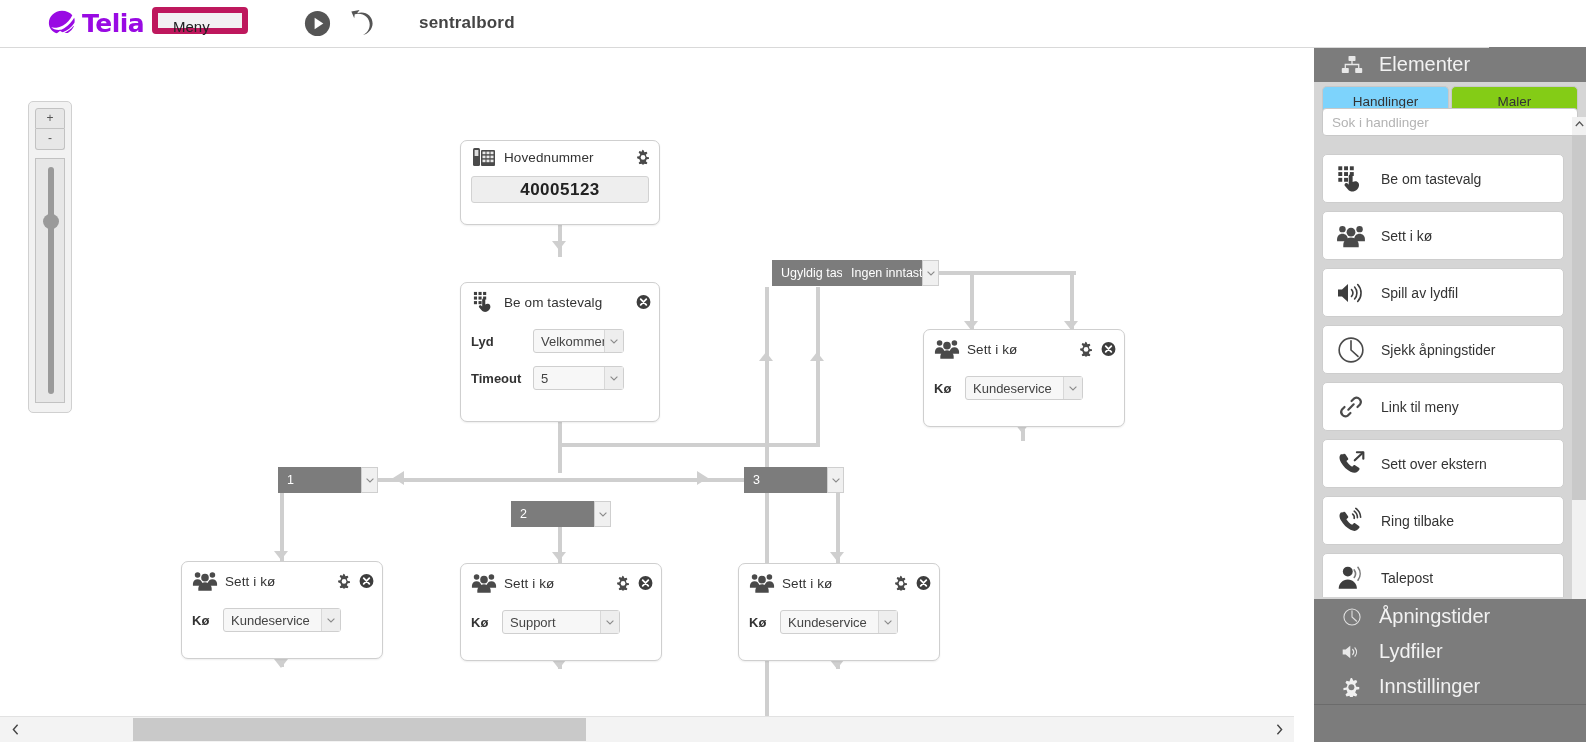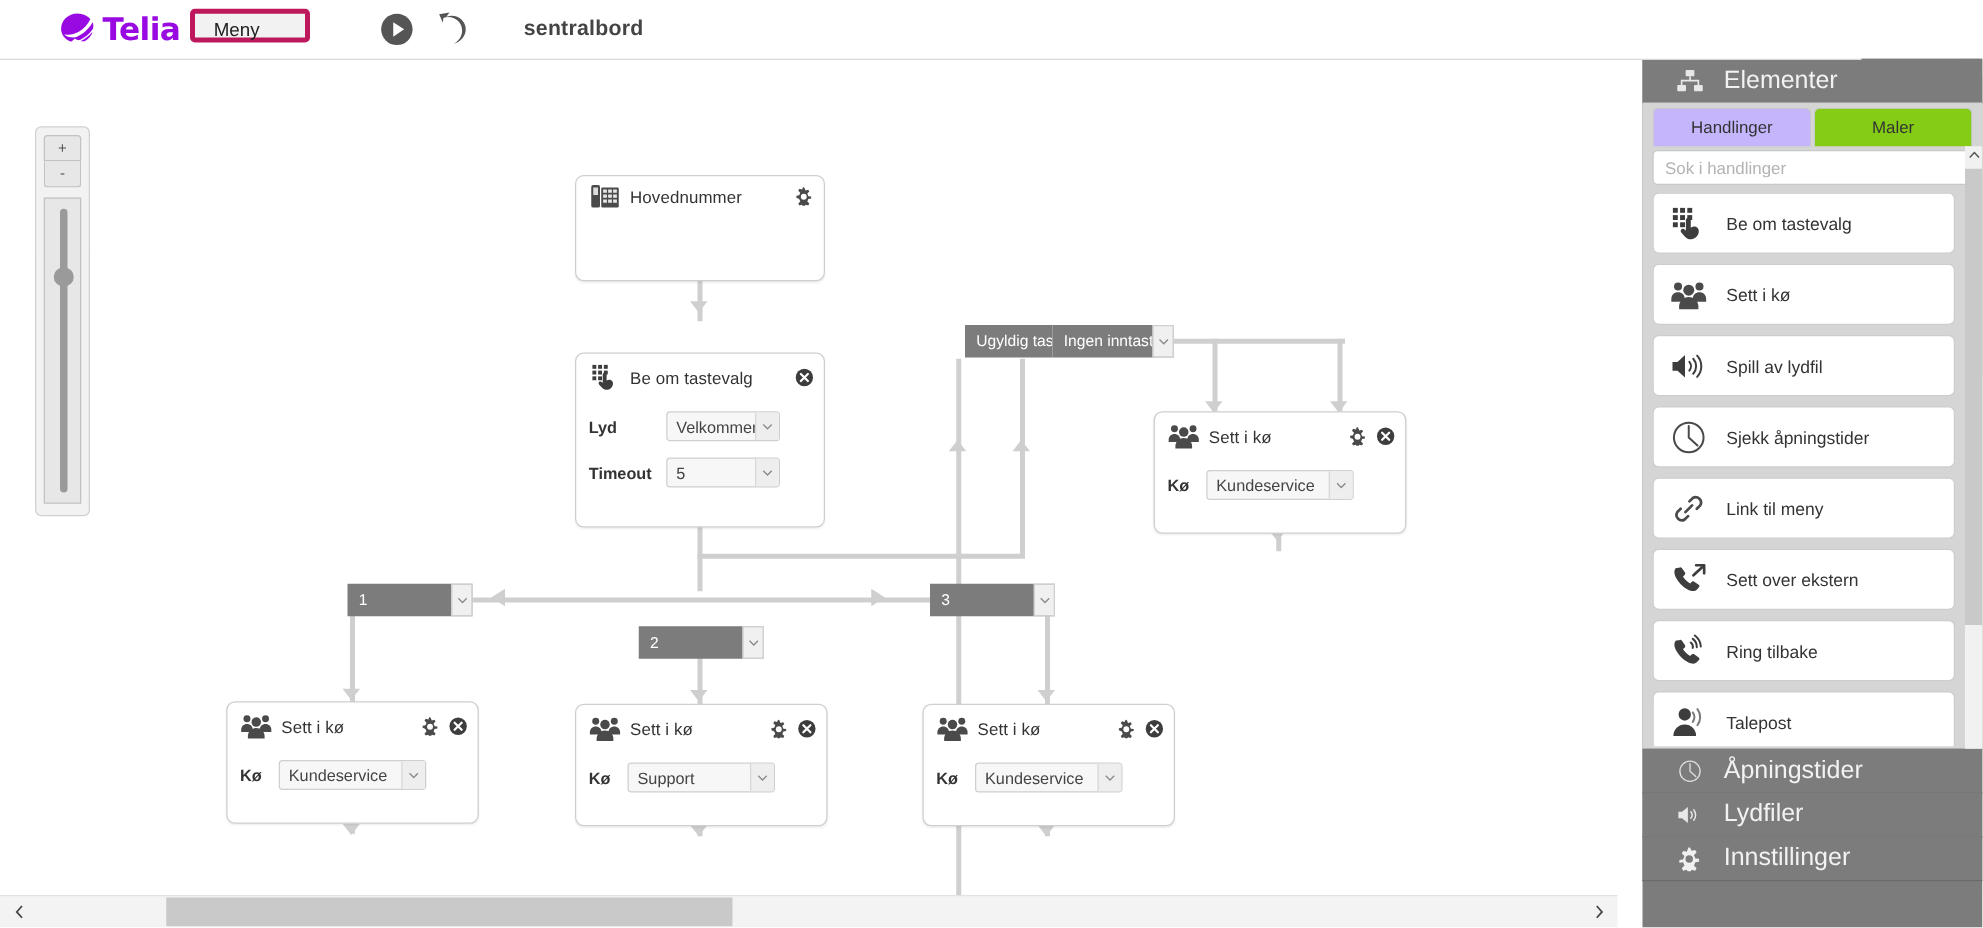--- a/index.html
+++ b/index.html
@@ -40,21 +40,21 @@
     font-weight: bold;
     color: #990AE3;
     letter-spacing: -0.5px;
     font-family: "DejaVu Sans", sans-serif;
   }
   #meny-btn {
     position: absolute;
     left: 152px; top: 7px;
     width: 96px; height: 27px;
     background: #f2f2f2;
-    border: 4px solid #be185d;
+    border: 6px solid #be185d;
     border-radius: 4px;
     font-size: 15px;
     color: #222;
     text-align: left;
     padding-left: 15px;
     line-height: 27px;
     box-sizing: border-box;
     cursor: pointer;
     font-family: "Liberation Sans", sans-serif;
   }
@@ -365,25 +365,25 @@
     border: 1px solid #c8c8c8;
     border-bottom: none;
     border-radius: 5px 5px 0 0;
     box-sizing: border-box;
     text-align: center;
     line-height: 29px;
     font-size: 13.5px;
     color: #333;
     cursor: pointer;
   }
-  .tab.active { background: #c4b5fd; }
+  .tab.active { background: #7dd3fc; }
 
   #search-wrap {
     position: absolute;
-    left: 8px; top: 38px;
+    left: 8px; top: 26px;
     width: 256px;
   }
   #search-input {
     width: 256px; height: 28px;
     background: #ffffff;
     border: 1px solid #c8c8c8;
     border-radius: 4px;
     box-sizing: border-box;
     padding-left: 9px;
     font-size: 13.5px;
@@ -536,20 +536,21 @@
           </g>
         </svg>
         <span class="node-title">Hovednummer</span>
         <span class="node-actions">
           <svg class="act-ico" viewBox="0 0 16 16">
             <path d="M8 0.8l1 2.2 2.3-.6.9 1.6-1.7 1.7.9 2.2 2.4.3v1.8l-2.4.3-.9 2.2 1.7 1.7-.9 1.6-2.3-.6-1 2.2H7l-1-2.2-2.3.6-.9-1.6 1.7-1.7-.9-2.2L1.2 9.3V7.5l2.4-.3.9-2.2-1.7-1.7.9-1.6 2.3.6 1-2.2z" fill="#4a4a4a"></path>
             <circle cx="7.5" cy="8.4" r="2.5" fill="#fff"></circle>
           </svg>
         </span>
       </div>
+      <div id="hoved-num">40005123</div>
     </div>
 
     <div class="node" id="node-tastevalg" style="left:460px; top:235px; width:200px; height:140px;">
       <div class="node-head" style="height:38px;">
         <svg class="node-ico" viewBox="0 0 26 24">
           <g fill="#3d3d3d">
             <rect x="2" y="1" width="3.4" height="3.4"></rect>
               <rect x="7" y="1" width="3.4" height="3.4"></rect>
               <rect x="12" y="1" width="3.4" height="3.4"></rect>
             <rect x="2" y="6" width="3.4" height="3.4"></rect>

